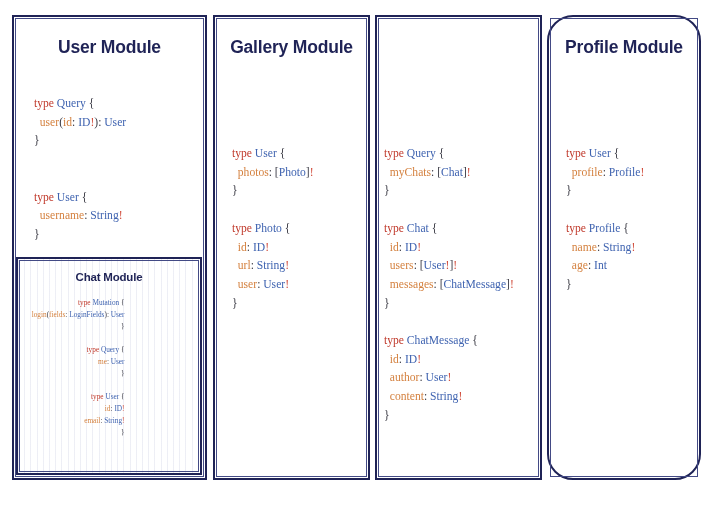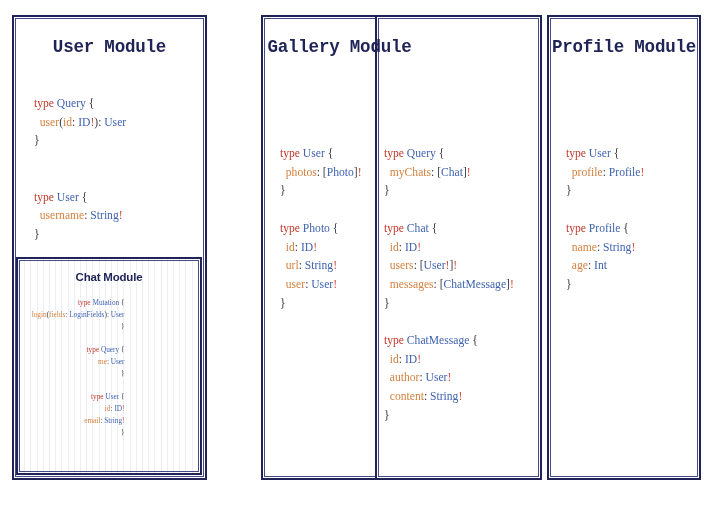--- a/index.html
+++ b/index.html
@@ -31,36 +31,35 @@
   }
   .module-card::after {
     content: "";
     position: absolute;
     left: 1px; top: 1px; right: 1px; bottom: 1px;
     border: 1px solid #434a85;
     pointer-events: none;
   }
 
   .card-user    { left: 12px;  top: 15px;  width: 195px; height: 465px; }
-  .card-gallery { left: 213px; top: 15px;  width: 157px; height: 465px; margin-left: 48px; }
+  .card-gallery { left: 213px; top: 15px;  width: 157px; height: 465px; }
   .card-chat    { left: 375px; top: 15px;  width: 167px; height: 465px; }
-  .card-profile { left: 547px; top: 15px;  width: 154px; height: 465px; }
+  .card-profile { left: 547px; top: 15px;  width: 154px; height: 465px; border-radius: 26px; }
 
   .module-title {
     text-align: center;
     font-weight: bold;
     color: #1f2356;
     letter-spacing: -0.2px;
     position: relative;
     z-index: 2;
   }
   .title-lg {
     font-size: 17.5px;
     margin-top: 20px;
-    font-family: Liberation Mono, monospace;
   }
 
   
   .code {
     font-family: Liberation Serif, serif;
     white-space: pre;
     position: relative;
     z-index: 2;
   }
   .code-lg {

